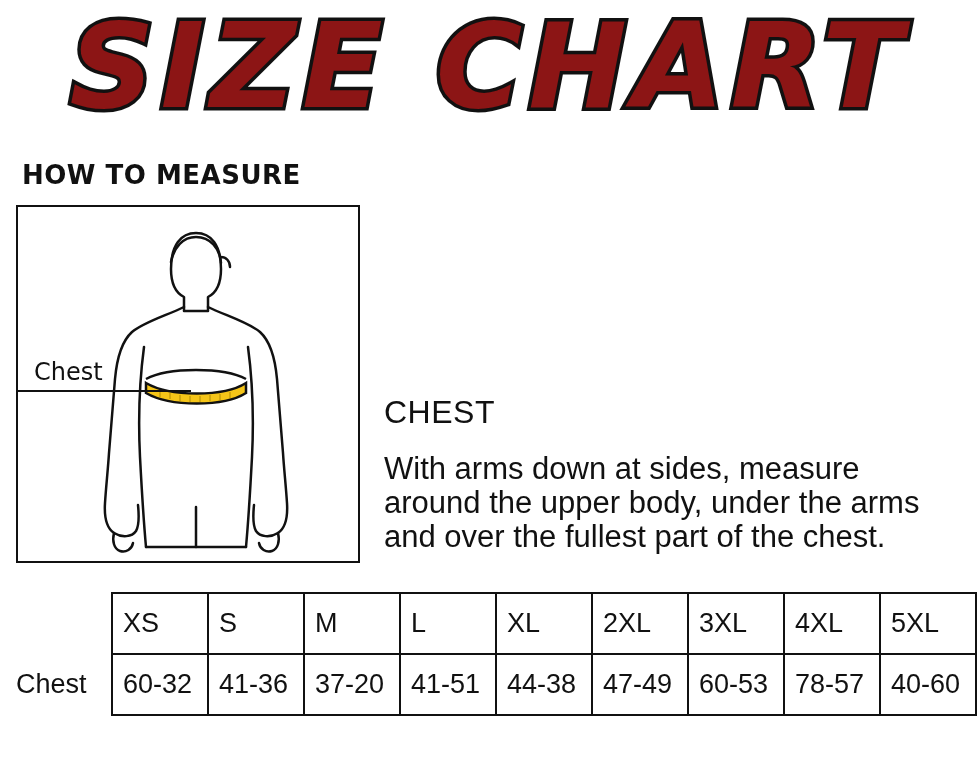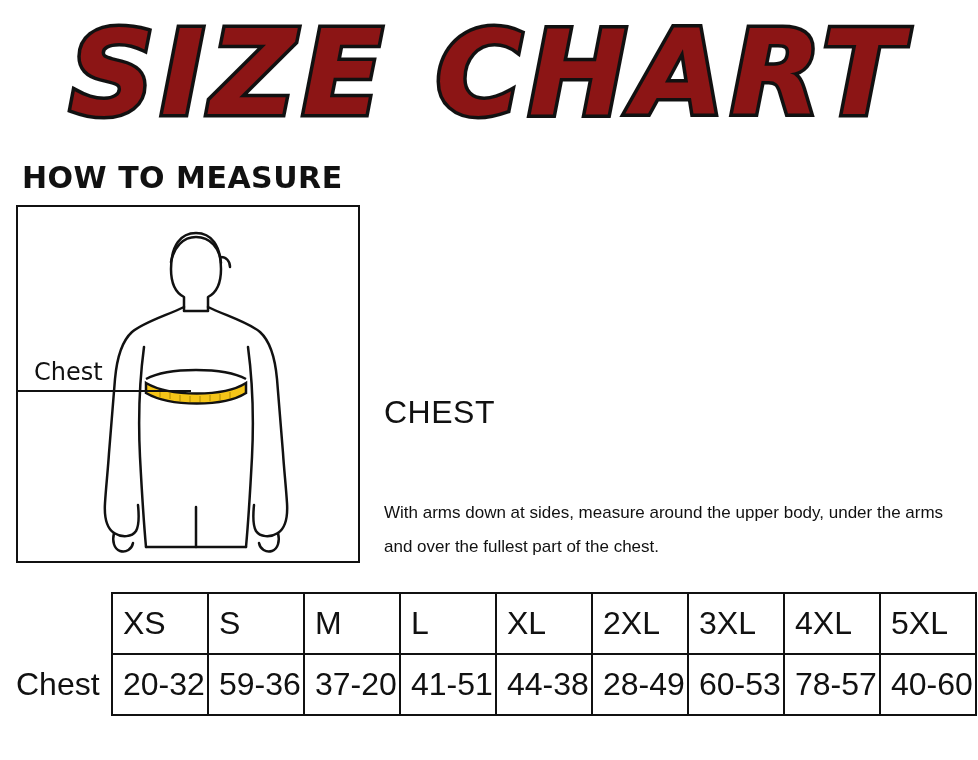--- a/index.html
+++ b/index.html
@@ -13,21 +13,21 @@
     position: relative;
     font-family: "Liberation Sans", sans-serif;
     color: #000000;
     overflow: hidden;
   }
 
   
   #title-wrap {
     position: absolute;
     left: 0;
-    top: 8px;
+    top: 1px;
     width: 978px;
     height: 146px;
   }
   #main-title {
     position: absolute;
     left: 8px;
     top: -10px;
     width: 962px;
     text-align: center;
     font-family: "DejaVu Sans", sans-serif;
@@ -42,21 +42,21 @@
     text-transform: uppercase;
     white-space: nowrap;
   }
 
   
   #howto-heading {
     position: absolute;
     left: 22px;
     top: 160px;
     font-family: "DejaVu Sans", sans-serif;
-    font-size: 30px;
+    font-size: 26px;
     font-weight: bold;
     letter-spacing: 0.5px;
     color: #111111;
   }
 
   
   #figure-box {
     position: absolute;
     left: 16px;
     top: 205px;
@@ -97,38 +97,37 @@
     top: 394px;
     font-size: 32px;
     letter-spacing: 0.5px;
     color: #111111;
   }
   #desc-body {
     position: absolute;
     left: 384px;
     top: 452px;
     width: 575px;
-    font-size: 17px;
+    font-size: 31px;
     line-height: 34px;
     color: #111111;
-    margin-top: 44px;
   }
 
   
   #size-table {
     position: absolute;
     left: 8px;
     top: 592px;
     border-collapse: collapse;
     table-layout: fixed;
   }
   #size-table td {
     border: 2px solid #111111;
     height: 61px;
-    font-size: 32px;
+    font-size: 27px;
     color: #111111;
     padding: 0 0 0 10px;
     vertical-align: middle;
     text-align: left;
     box-sizing: border-box;
   }
   #size-table td.rowlabel {
     width: 104px;
     border-top: none;
     border-left: none;
@@ -211,24 +210,24 @@
     <td class="sizecell">M</td>
     <td class="sizecell">L</td>
     <td class="sizecell">XL</td>
     <td class="sizecell">2XL</td>
     <td class="sizecell">3XL</td>
     <td class="sizecell">4XL</td>
     <td class="sizecell">5XL</td>
   </tr>
   <tr>
     <td class="rowlabel">Chest</td>
-    <td class="sizecell">20-32</td>
-    <td class="sizecell">59-36</td>
+    <td class="sizecell">60-32</td>
+    <td class="sizecell">41-36</td>
     <td class="sizecell">37-20</td>
     <td class="sizecell">41-51</td>
     <td class="sizecell">44-38</td>
-    <td class="sizecell">28-49</td>
+    <td class="sizecell">47-49</td>
     <td class="sizecell">60-53</td>
     <td class="sizecell">78-57</td>
     <td class="sizecell">40-60</td>
   </tr>
 </tbody>
   </table>
 
 </body></html>

